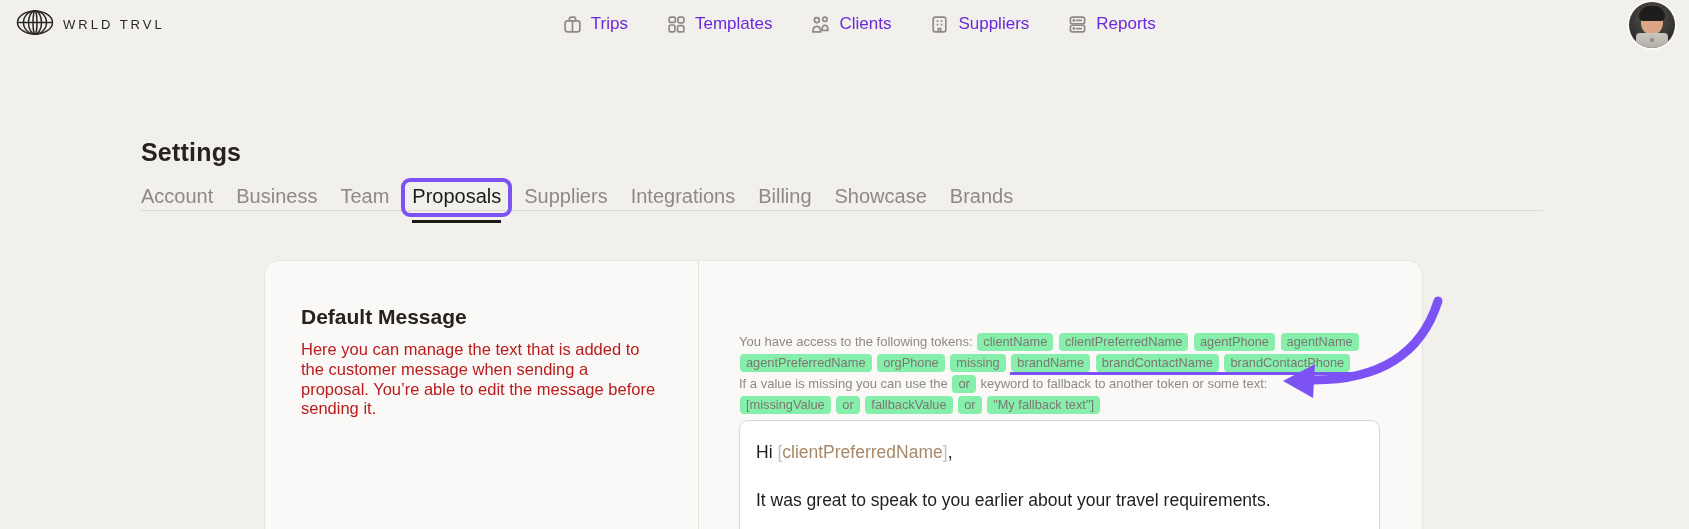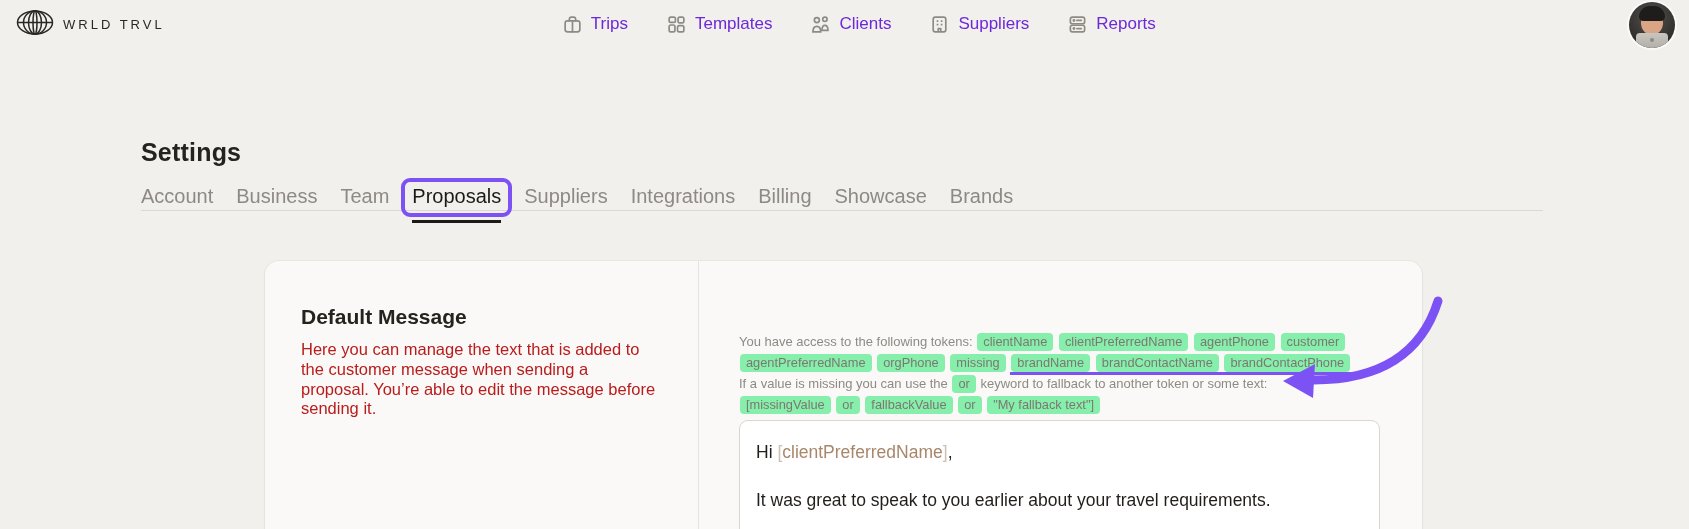--- a/index.html
+++ b/index.html
@@ -183,21 +183,21 @@
     </div>
     <div class="card-divider"></div>
     <div class="card-right">
 
       <div class="tokens-help">
         <div class="help-line">
           <span>You have access to the following tokens:</span>
           <span class="chip">clientName</span>
           <span class="chip">clientPreferredName</span>
           <span class="chip">agentPhone</span>
-          <span class="chip">customer</span>
+          <span class="chip">agentName</span>
         </div>
         <div class="help-line">
           <span class="chip">agentPreferredName</span>
           <span class="chip">orgPhone</span>
           <span class="chip">missing</span>
           <span class="chip-underline-group">
             <span class="chip">brandName</span>
             <span class="chip">brandContactName</span>
             <span class="chip">brandContactPhone</span>
           </span>

